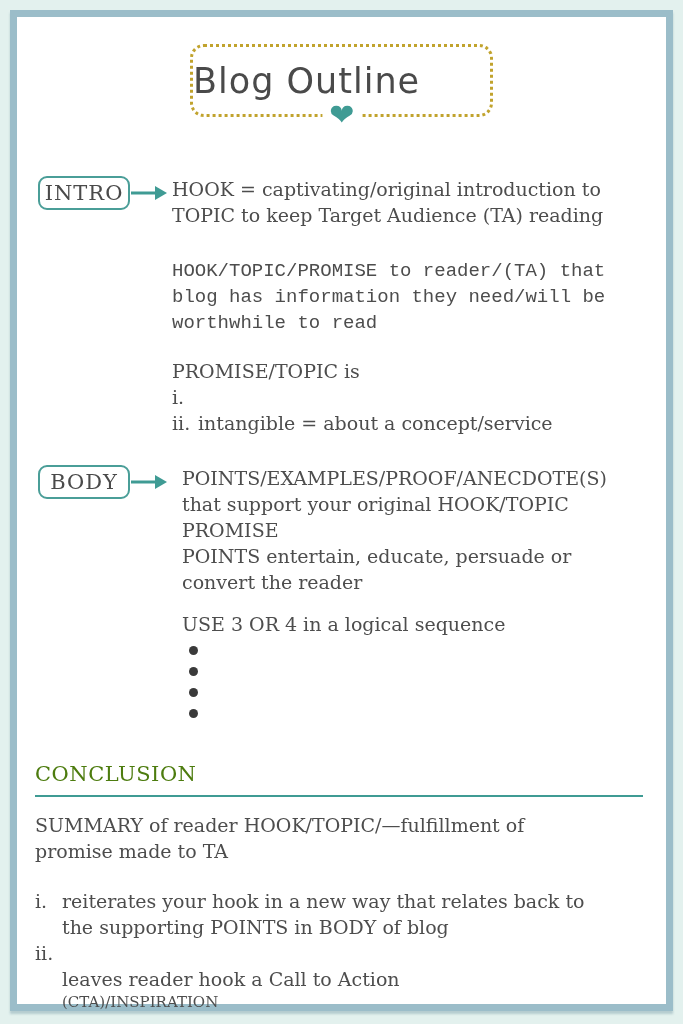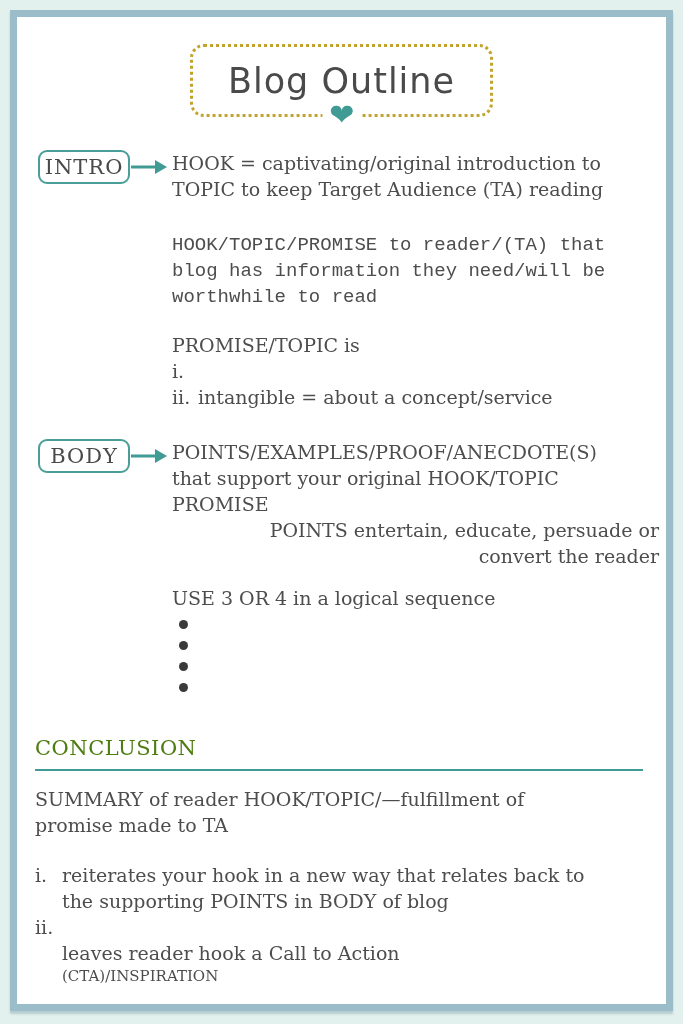--- a/index.html
+++ b/index.html
@@ -28,21 +28,21 @@
   
   .title-box {
     position: relative;
     width: 297px;
     height: 67px;
     margin: 27px auto 0 auto;
     border: 3px dotted #c1a32d;
     border-radius: 14px;
     display: flex;
     align-items: center;
-    justify-content: center;
+    justify-content: flex-start;
   }
   .title-text {
     font-family: "DejaVu Sans", "Liberation Sans", sans-serif;
     font-size: 35px;
     font-weight: 500;
     letter-spacing: 1px;
     color: #4a4a4a;
   }
   .heart {
     position: absolute;
@@ -55,22 +55,22 @@
     font-family: "DejaVu Sans", sans-serif;
     font-size: 30px;
     line-height: 36px;
   }
   
   .section-row {
     display: flex;
     align-items: flex-start;
     margin-left: 21px;
   }
-  .section-row.intro { margin-top: 33px; }
-  .section-row.body  { margin-top: 29px; }
+  .section-row.intro { margin-top: 59px; }
+  .section-row.body  { margin-top: 29px; gap: 10px; }
   .label-wrap {
     display: flex;
     align-items: center;
     flex: 0 0 auto;
   }
   .label-box {
     width: 88px;
     height: 30px;
     border: 2px solid #4a9e98;
     border-radius: 9px;
@@ -90,21 +90,21 @@
   }
   .para {
     margin: 0;
     font-size: 19px;
     line-height: 26px;
     white-space: pre-line;
   }
   .intro-p1 { margin-bottom: 30px; }
   .intro-p2 { margin-bottom: 22px; font-family: Liberation Mono, monospace; }
   .body-p1 { }
-  .body-p2 { margin-bottom: 16px; text-align: right; }
+  .body-p2 { margin-bottom: 16px; }
   .roman-list { font-size: 19px; line-height: 26px; }
   .roman-item { display: flex; }
   .roman-marker { flex: 0 0 26px; }
   .roman-text { white-space: pre-line; }
   
   .dots-col {
     margin: 9px 0 0 7px;
   }
   .dot {
     width: 9px;

